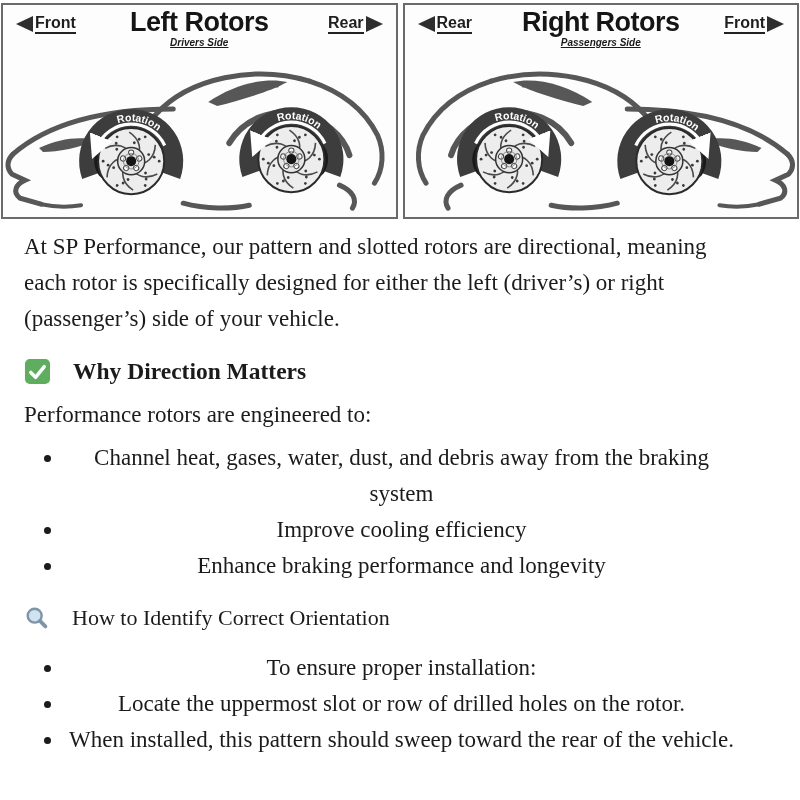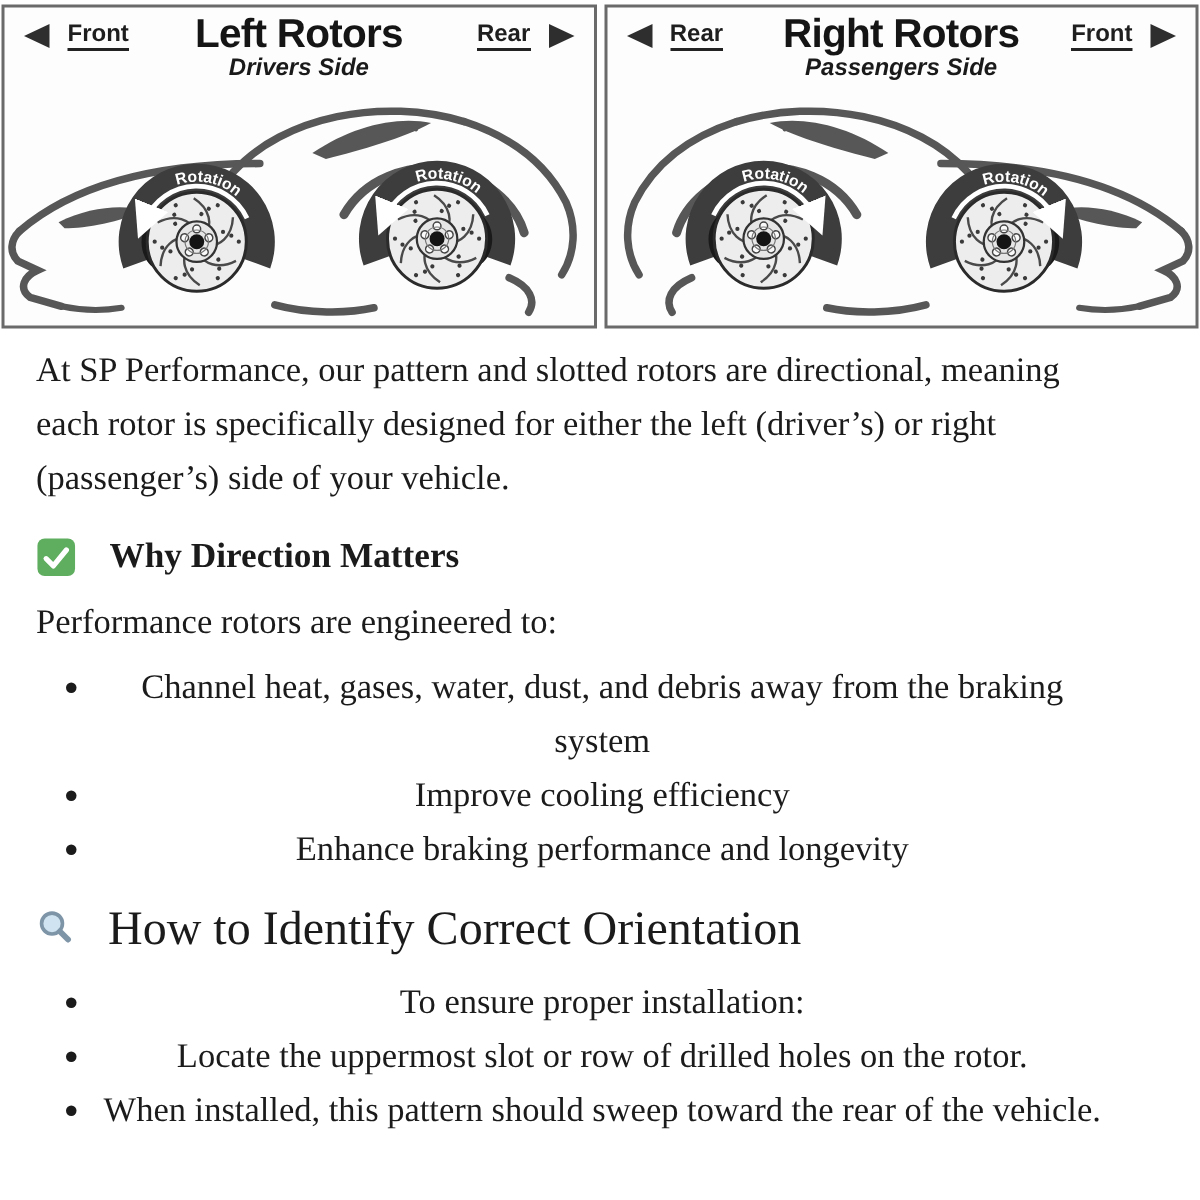--- a/index.html
+++ b/index.html
@@ -28,21 +28,21 @@
   .panel-header {
     position: relative;
     height: 52px;
     font-family: "Liberation Sans", sans-serif;
   }
   .edge-label {
     position: absolute;
     top: 9px;
     display: flex;
     align-items: center;
-    gap: 12px;
+    gap: 2px;
   }
   .edge-label.left-edge { left: 13px; }
   .edge-label.right-edge { right: 13px; }
   .edge-label .lbl {
     font-weight: bold;
     font-size: 16px;
     color: #1e1e1e;
     border-bottom: 2.5px solid #222;
     line-height: 1.1;
   }
@@ -59,25 +59,26 @@
     text-align: center;
   }
   .panel-title {
     font-size: 27px;
     font-weight: bold;
     letter-spacing: -0.5px;
     color: #151515;
     line-height: 1.0;
   }
   .panel-subtitle {
-    font-size: 16px;
+    font-size: 10px;
     font-weight: bold;
     font-style: italic;
     color: #1a1a1a;
     margin-top: 1px;
+    text-decoration: underline;
   }
   .car-svg { display: block; width: 100%; height: auto; }
 
   
   .content {
     padding: 0 65px 30px 24px;
     font-size: 23px;
     line-height: 36px;
   }
   .intro { margin: 10px 0 0 0; }
@@ -85,21 +86,21 @@
     display: flex;
     align-items: center;
     gap: 22px;
     margin: 16px 0 0 0;
     font-size: 23.5px;
     font-weight: bold;
     line-height: 36px;
   }
   .sec-head.regular {
     font-weight: normal;
-    font-size: 32px;
+    font-size: 22px;
   }
   .sec-head svg { flex-shrink: 0; }
   .lead { margin: 8px 0 0 0; }
   ul.bullets {
     margin: 7px 0 0 0;
     padding-left: 40px;
     text-align: center;
   }
   ul.bullets.second { margin-top: 14px; }
   ul.bullets li {

